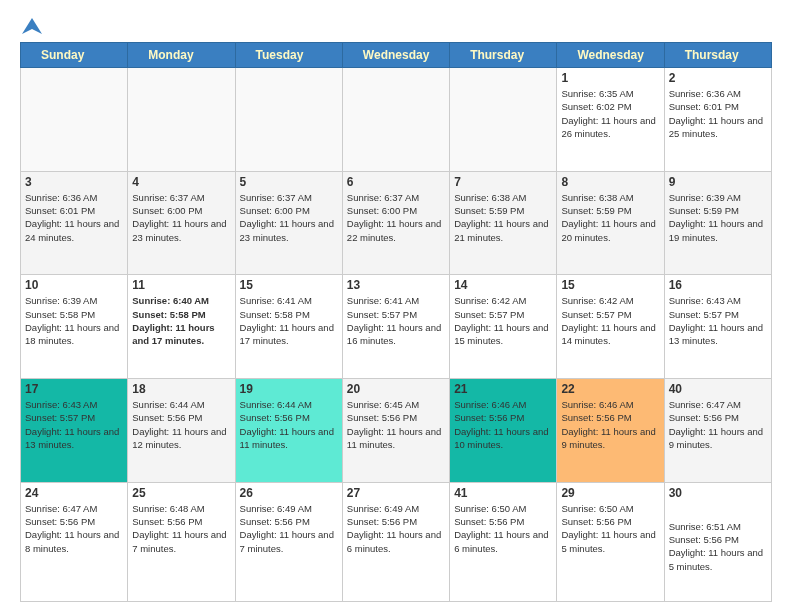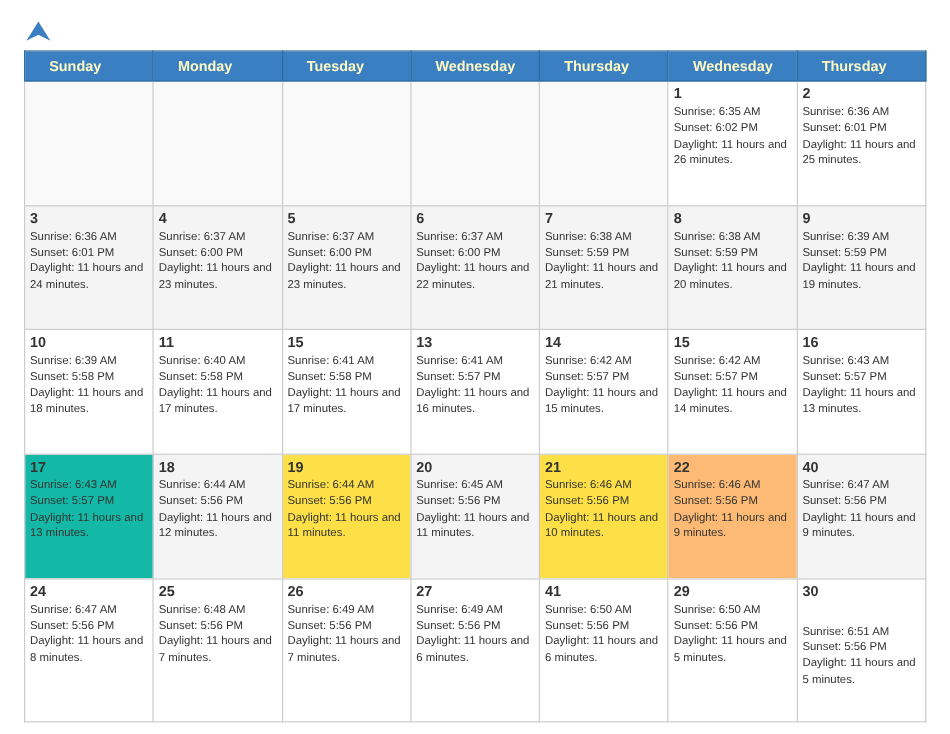--- a/index.html
+++ b/index.html
@@ -184,21 +184,21 @@
         </tr>
         <tr>
           <td>
             <span class="day-num">10</span>
             <div class="day-info" style="white-space: pre-line;">Sunrise: 6:39 AM
 Sunset: 5:58 PM
 Daylight: 11 hours and 18 minutes.</div>
           </td>
           <td>
             <span class="day-num">11</span>
-            <div class="day-info" style="white-space: pre-line;">Sunrise: 6:40 AM
+            <div class="day-info" style="white-space: pre-line; font-weight: bold;">Sunrise: 6:40 AM
 Sunset: 5:58 PM
 Daylight: 11 hours and 17 minutes.</div>
           </td>
           <td>
             <span class="day-num">15</span>
             <div class="day-info" style="white-space: pre-line;">Sunrise: 6:41 AM
 Sunset: 5:58 PM
 Daylight: 11 hours and 17 minutes.</div>
           </td>
           <td>
@@ -232,33 +232,33 @@
             <div class="day-info" style="white-space: pre-line;">Sunrise: 6:43 AM
 Sunset: 5:57 PM
 Daylight: 11 hours and 13 minutes.</div>
           </td>
           <td style="background: rgb(244, 244, 244);">
             <span class="day-num">18</span>
             <div class="day-info" style="white-space: pre-line;">Sunrise: 6:44 AM
 Sunset: 5:56 PM
 Daylight: 11 hours and 12 minutes.</div>
           </td>
-          <td style="background: #fde047;">
+          <td style="background: #5eead4;">
             <span class="day-num">19</span>
             <div class="day-info" style="white-space: pre-line;">Sunrise: 6:44 AM
 Sunset: 5:56 PM
 Daylight: 11 hours and 11 minutes.</div>
           </td>
           <td style="background: rgb(244, 244, 244); margin-top: 36px;">
             <span class="day-num">20</span>
             <div class="day-info" style="white-space: pre-line;">Sunrise: 6:45 AM
 Sunset: 5:56 PM
 Daylight: 11 hours and 11 minutes.</div>
           </td>
-          <td style="background: #fde047;">
+          <td style="background: #14b8a6;">
             <span class="day-num">21</span>
             <div class="day-info" style="white-space: pre-line;">Sunrise: 6:46 AM
 Sunset: 5:56 PM
 Daylight: 11 hours and 10 minutes.</div>
           </td>
           <td style="background: #fdba74;">
             <span class="day-num">22</span>
             <div class="day-info" style="white-space: pre-line;">Sunrise: 6:46 AM
 Sunset: 5:56 PM
 Daylight: 11 hours and 9 minutes.</div>

